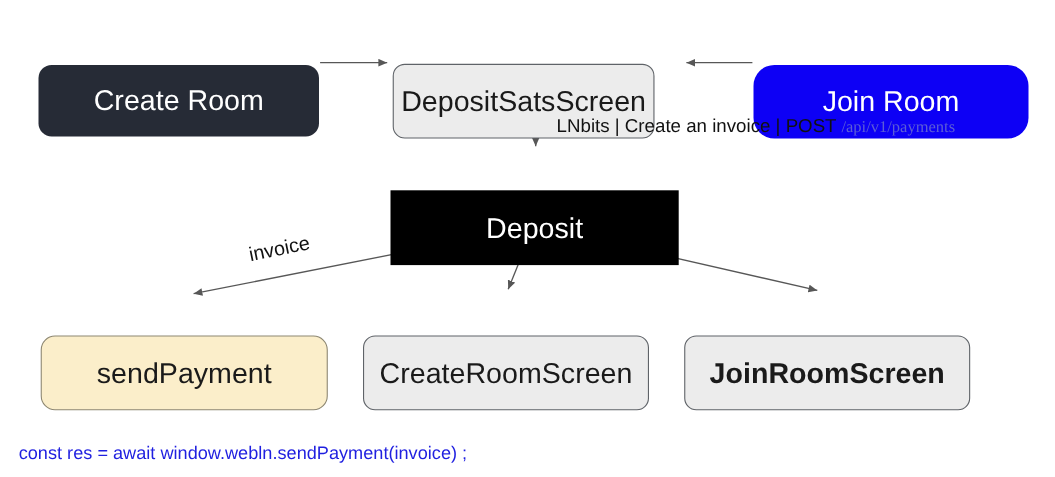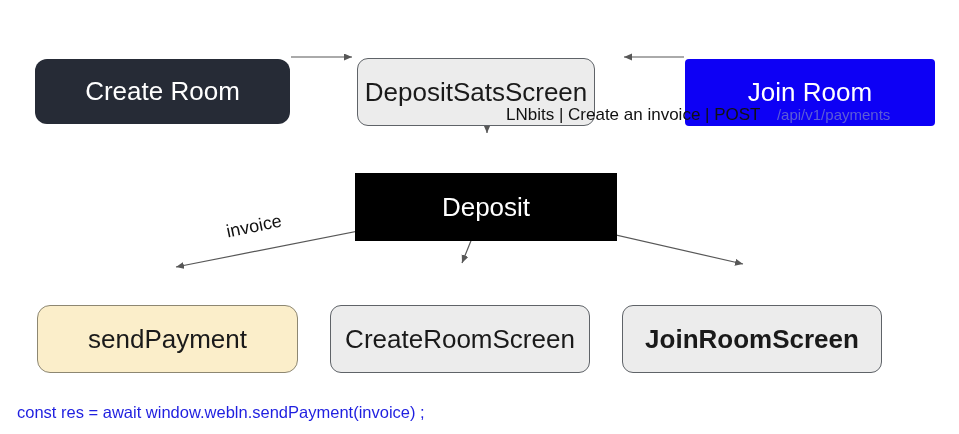--- a/index.html
+++ b/index.html
@@ -41,21 +41,21 @@
   }
   .node-deposit-sats {
     left: 357px; top: 22px; width: 238px; height: 68px;
     background: var(--screen-bg, #ececec);
     border: 1px solid var(--screen-border, #5f6368);
     border-radius: 11px;
   }
   .node-join-room {
     left: 685px; top: 23px; width: 250px; height: 67px;
     background: var(--join-room-bg, #0d00f5);
-    color: #ffffff; border-radius: 4px;
+    color: #ffffff; border-radius: 19px;
   }
   .node-deposit {
     left: 355px; top: 137px; width: 262px; height: 68px;
     background: var(--deposit-bg, #000000);
     color: #ffffff;
   }
   .node-send-payment {
     left: 37px; top: 269px; width: 261px; height: 68px;
     background: var(--send-payment-bg, #fbeeca);
     border: 1px solid var(--send-payment-border, #8d8772);
@@ -76,24 +76,23 @@
   }
 
   .lnbits-label {
     position: absolute;
     left: 506px; top: 105px;
     font-size: 17px;
     color: #111111;
     white-space: nowrap;
   }
   .lnbits-label .api-path {
-    font-family: Liberation Sans, sans-serif;
+    font-family: Liberation Serif, serif;
     font-size: 15px;
     color: var(--api-path-color, #5c5cd6);
-    margin-left: 12px;
   }
 
   .invoice-label {
     position: absolute;
     left: 226px; top: 216px;
     font-size: 18px;
     color: #111111;
     transform: rotate(-11.5deg);
     transform-origin: center;
     white-space: nowrap;

